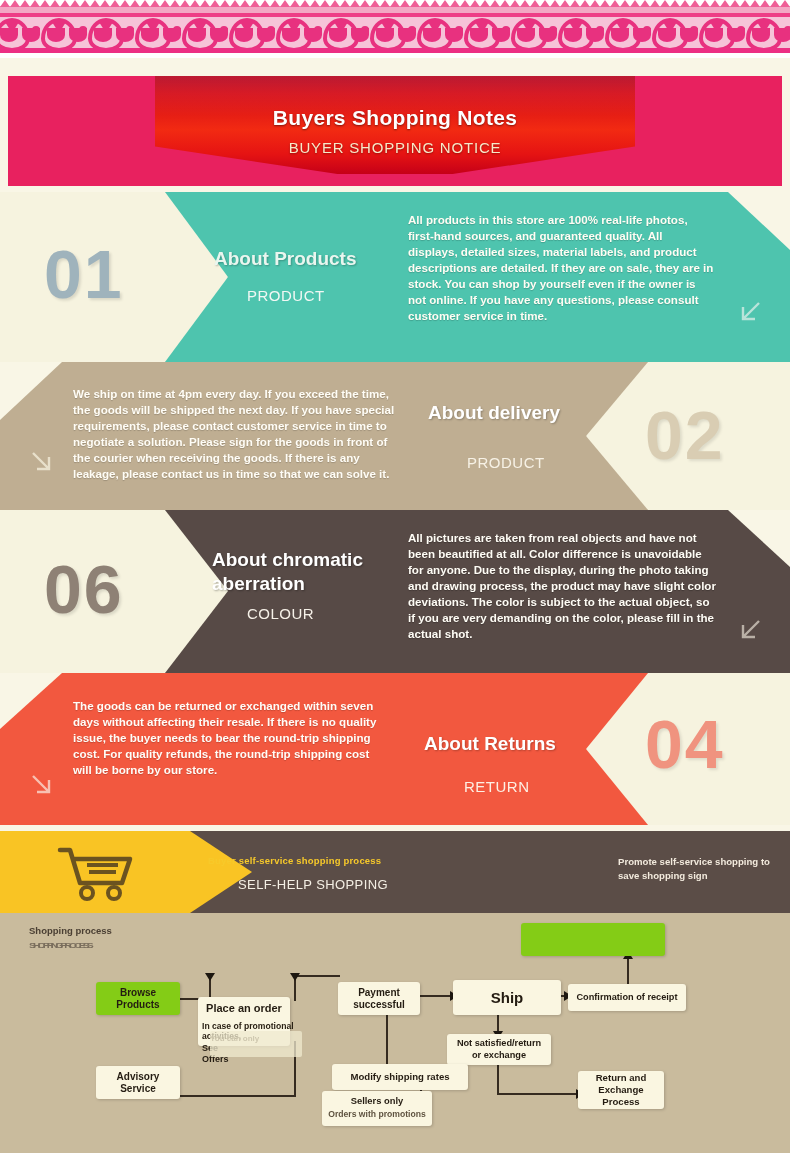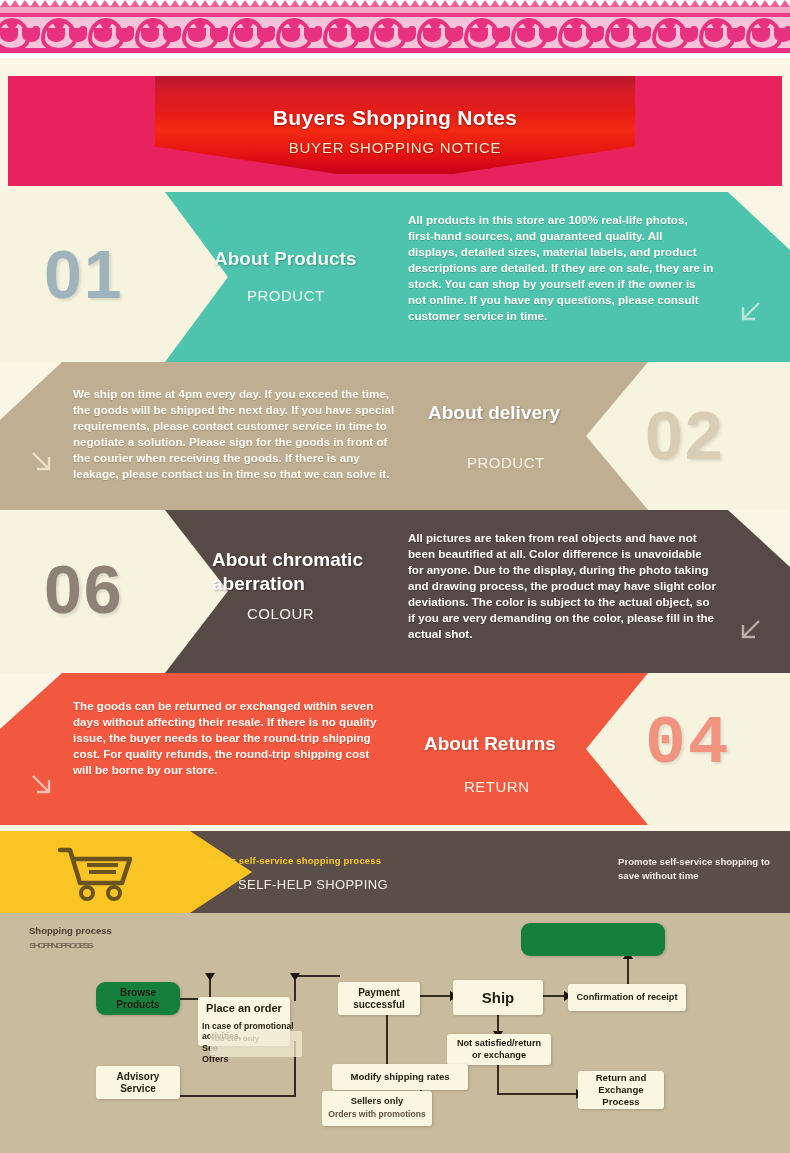--- a/index.html
+++ b/index.html
@@ -87,21 +87,21 @@
   .sh-right{position:absolute;left:618px;top:24px;width:170px;font-size:9.6px;font-weight:bold;color:#f2eadd;line-height:1.45;}
 
   
   .flow{position:absolute;left:0;top:913px;width:790px;height:240px;background:#c9bb9d;}
   .flow-cn{position:absolute;left:29px;top:12px;font-size:9.5px;font-weight:bold;color:#4a3f33;}
   .flow-en{position:absolute;left:29px;top:27px;font-size:10.5px;font-weight:bold;color:#6d6152;
      letter-spacing:-3px;transform:scaleY(.75);transform-origin:left top;opacity:.85;}
   .node{position:absolute;background:#faf6e1;border-radius:3px;box-shadow:1px 1px 3px rgba(0,0,0,.18);
      color:#241c12;font-weight:bold;display:flex;align-items:center;justify-content:center;
      text-align:center;line-height:1.2;padding:2px 3px;box-sizing:border-box;}
-  .node.yellow{background:#15803d;border-radius:9px;}
+  .node.yellow{background:#84cc16;}
   .ln{position:absolute;background:#352b20;}
   .ah{position:absolute;width:0;height:0;}
   .ah.r{border-top:5px solid transparent;border-bottom:5px solid transparent;border-left:8px solid #1d1710;}
   .ah.d{border-left:5px solid transparent;border-right:5px solid transparent;border-top:8px solid #1d1710;}
   .ah.u{border-left:5px solid transparent;border-right:5px solid transparent;border-bottom:8px solid #1d1710;}
 </style>
 </head>
 <body>
 
 <div class="page">
@@ -320,41 +320,41 @@
     <div class="sub" style="left:247px;top:95px;color:#f6f1e8;">COLOUR</div>
     <div class="body-txt" style="left:408px;top:20px;width:310px;color:#fffdf6;text-shadow:0 1px 1px rgba(0,0,0,.25);">All pictures are taken from real objects and have not been beautified at all. Color difference is unavoidable for anyone. Due to the display, during the photo taking and drawing process, the product may have slight color deviations. The color is subject to the actual object, so if you are very demanding on the color, please fill in the actual shot.</div>
     <svg class="arrow-ic" style="left:736px;top:108px;width:26px;height:26px;" viewBox="0 0 26 26">
       <path d="M23 3 L7 19 M7 7 L7 19 L19 19" stroke="#b9b0a6" stroke-width="2.4" fill="none"></path>
     </svg>
   </div>
 
   <div class="sec s4">
     <div class="s4-bg"></div>
     <div class="s4-cream"></div>
-    <div class="num" style="left:645px;top:37px;color:#f0937f;text-shadow:2px 2px 3px rgba(0,0,0,.10);font-family:Liberation Mono, monospace;">04</div>
+    <div class="num" style="left:645px;top:37px;color:#f0937f;text-shadow:2px 2px 3px rgba(0,0,0,.10);">04</div>
     <div class="hdr" style="left:424px;top:60px;color:#ffffff;text-shadow:1px 1px 2px rgba(0,0,0,.25);">About Returns</div>
     <div class="sub" style="left:464px;top:105px;color:#fdf0e4;">RETURN</div>
     <div class="body-txt" style="left:73px;top:25px;width:310px;color:#fffdf8;text-shadow:0 1px 1px rgba(0,0,0,.18);">The goods can be returned or exchanged within seven days without affecting their resale. If there is no quality issue, the buyer needs to bear the round-trip shipping cost. For quality refunds, the round-trip shipping cost will be borne by our store.</div>
     <svg class="arrow-ic" style="left:30px;top:100px;width:26px;height:26px;" viewBox="0 0 26 26">
       <path d="M3 3 L19 19 M19 7 L19 19 L7 19" stroke="#f8c0b2" stroke-width="2.4" fill="none"></path>
     </svg>
   </div>
 
   <div class="shbar">
     <div class="shbar-yellow"></div>
     <svg class="cart" viewBox="0 0 82 56">
       <path d="M4 5 L14 5 L24 38 L66 38 L74 14 L19 14" stroke="#6b5320" stroke-width="4.5" fill="none" stroke-linecap="round" stroke-linejoin="round"></path>
       <line x1="31" y1="20" x2="62" y2="20" stroke="#6b5320" stroke-width="4"></line>
       <line x1="33" y1="27" x2="60" y2="27" stroke="#6b5320" stroke-width="4"></line>
       <circle cx="31" cy="48" r="6" stroke="#6b5320" stroke-width="4" fill="none"></circle>
       <circle cx="58" cy="48" r="6" stroke="#6b5320" stroke-width="4" fill="none"></circle>
     </svg>
     <div class="sh-cn">Buyer self-service shopping process</div>
     <div class="sh-en">SELF-HELP SHOPPING</div>
-    <div class="sh-right">Promote self-service shopping to save without time</div>
+    <div class="sh-right">Promote self-service shopping to save shopping sign</div>
   </div>
 
   <div class="flow">
     <div class="flow-cn">Shopping process</div>
     <div class="flow-en">SHOPPING PROCESS</div>
 
     <div class="ln" style="left:180px;top:85px;width:31px;height:2px;"></div>
     <div class="ln" style="left:209px;top:60px;width:2px;height:27px;"></div>
     <div class="ah d" style="left:205px;top:60px;"></div>
 
@@ -388,21 +388,21 @@
     <div class="node yellow" style="left:96px;top:69px;width:84px;height:33px;font-size:10px;">
       <span style="white-space:pre-line;">Browse
 Products</span>
     </div>
 
     <div class="node" style="left:338px;top:69px;width:82px;height:33px;font-size:10px;">
       <span style="white-space:pre-line;">Payment
 successful</span>
     </div>
 
-    <div class="node" style="left:453px;top:67px;width:90px;height:35px;font-size:15px;">
+    <div class="node" style="left:453px;top:67px;width:108px;height:35px;font-size:15px;">
       <span>Ship</span>
     </div>
 
     <div class="node" style="left:568px;top:71px;width:118px;height:27px;font-size:9.2px;">
       <span>Confirmation of receipt</span>
     </div>
 
     <div class="node yellow" style="left:521px;top:10px;width:144px;height:33px;"></div>
 
     <div class="node" style="left:447px;top:121px;width:104px;height:31px;font-size:9.2px;line-height:1.3;">

